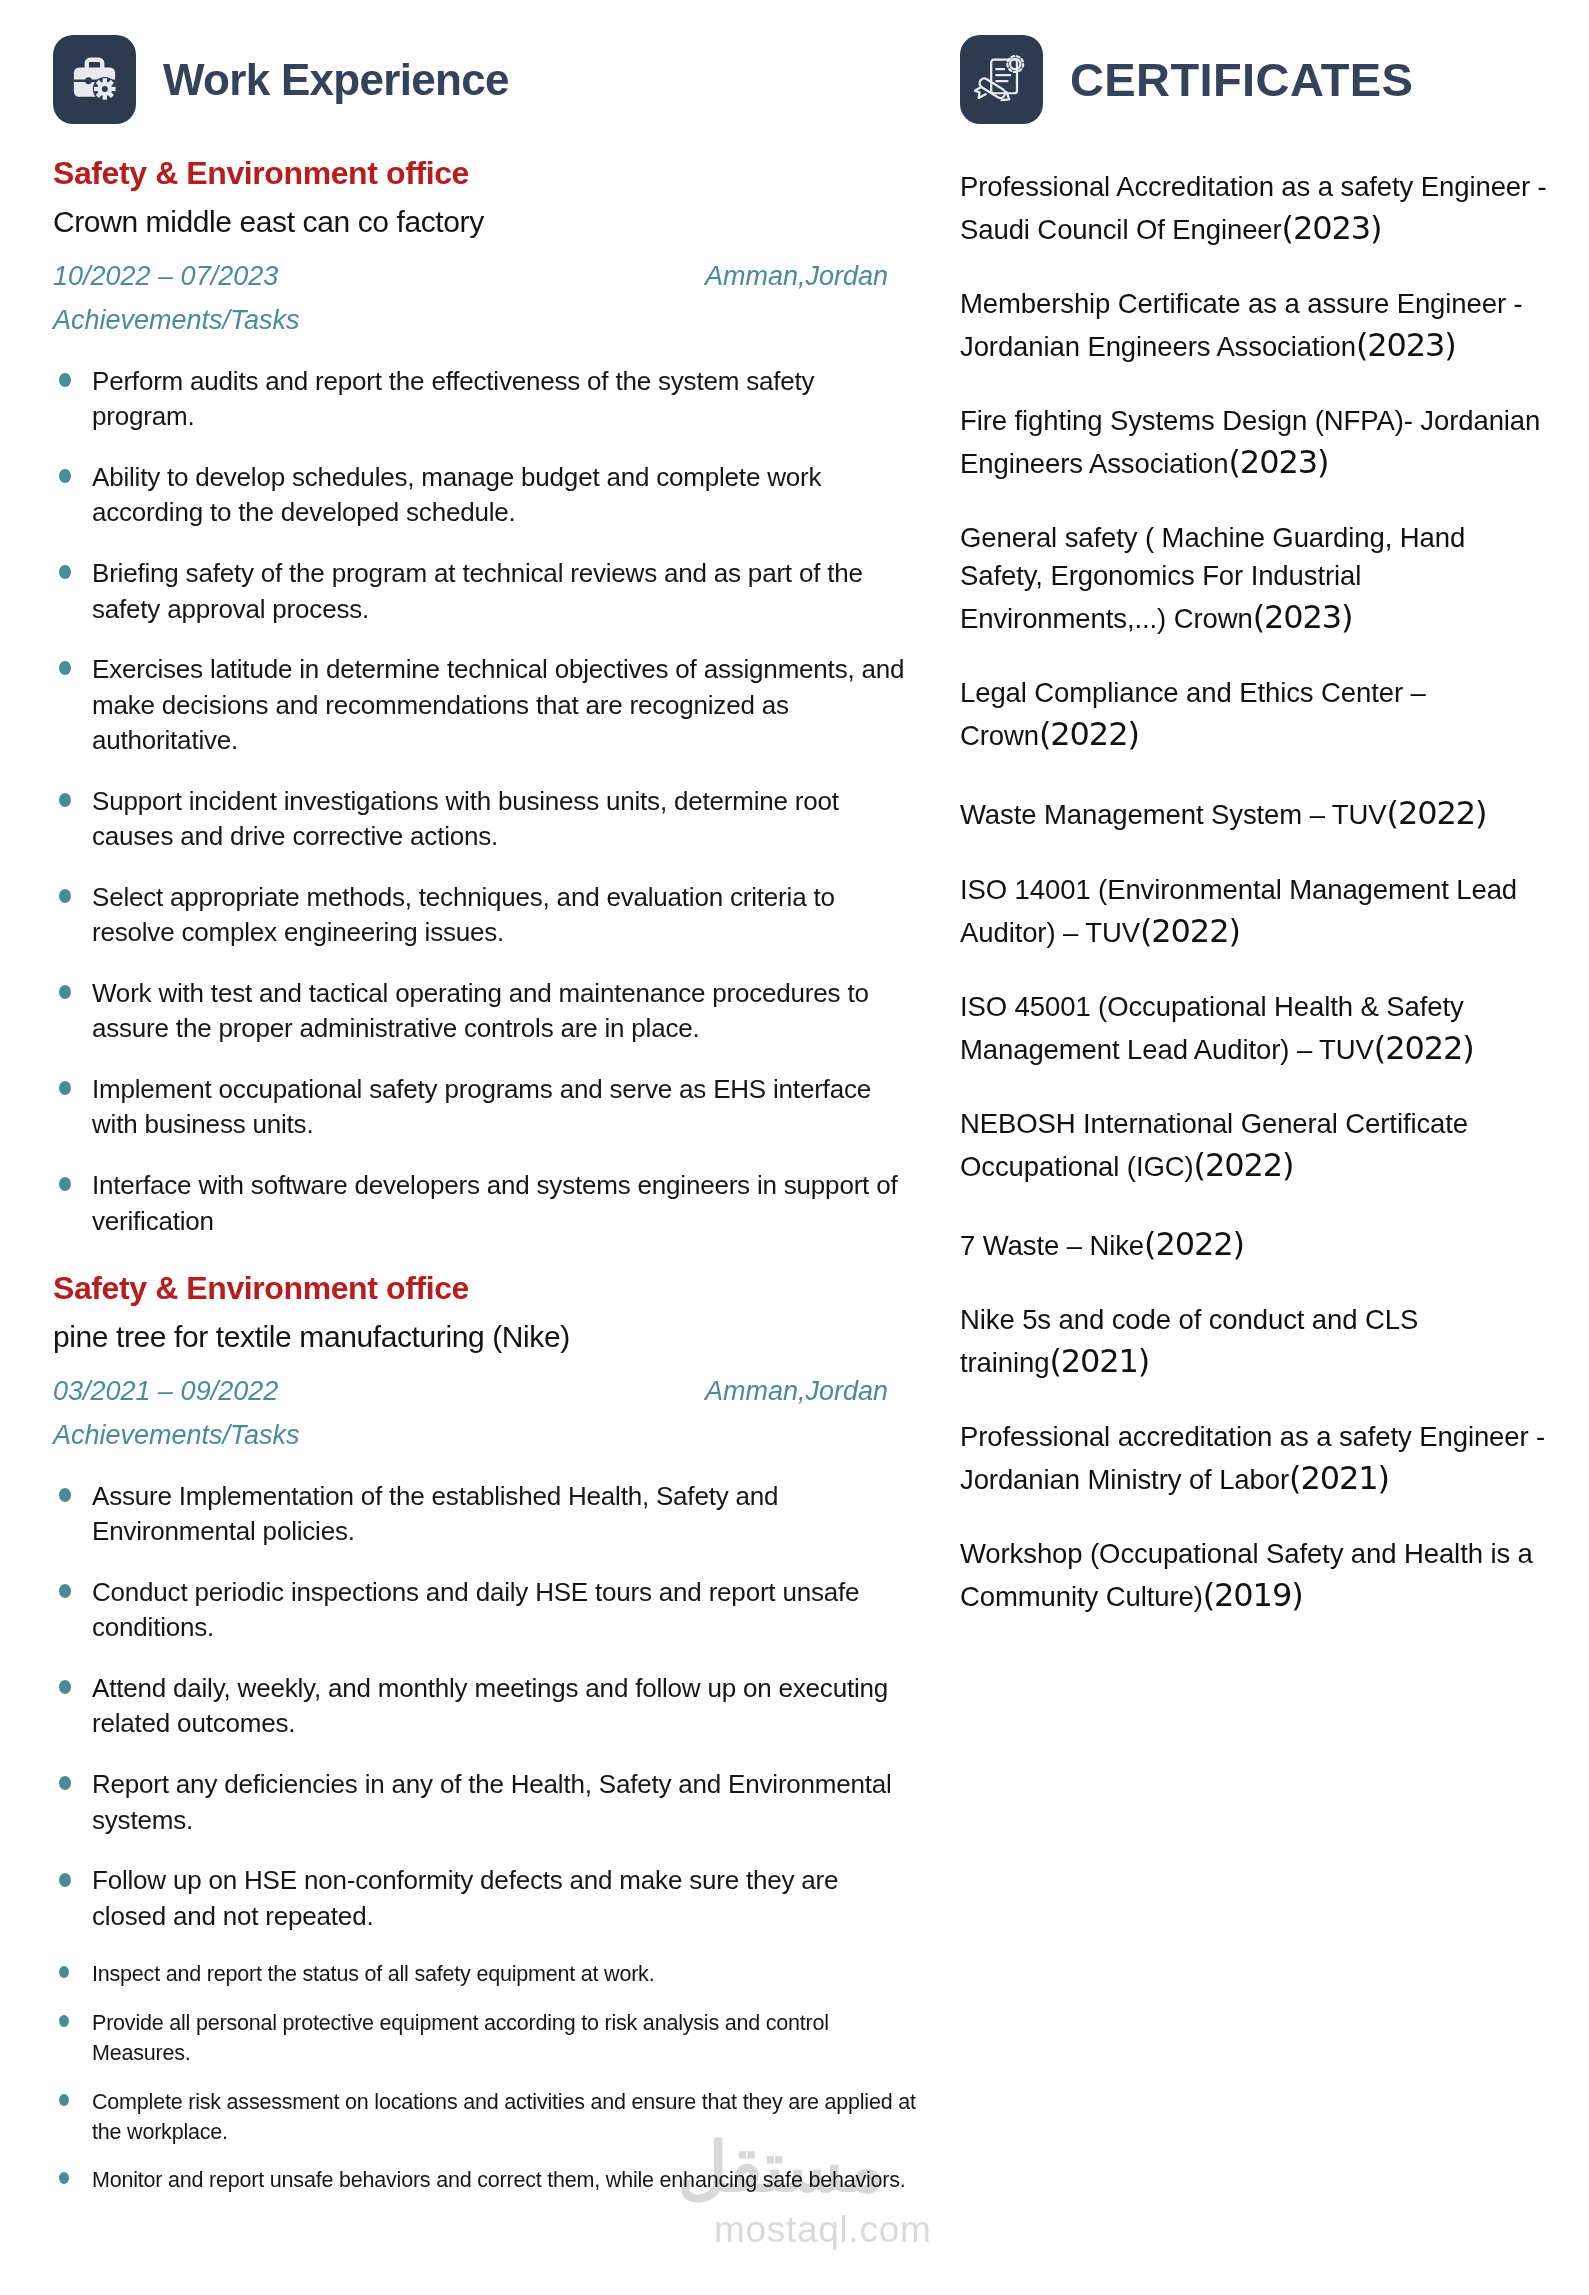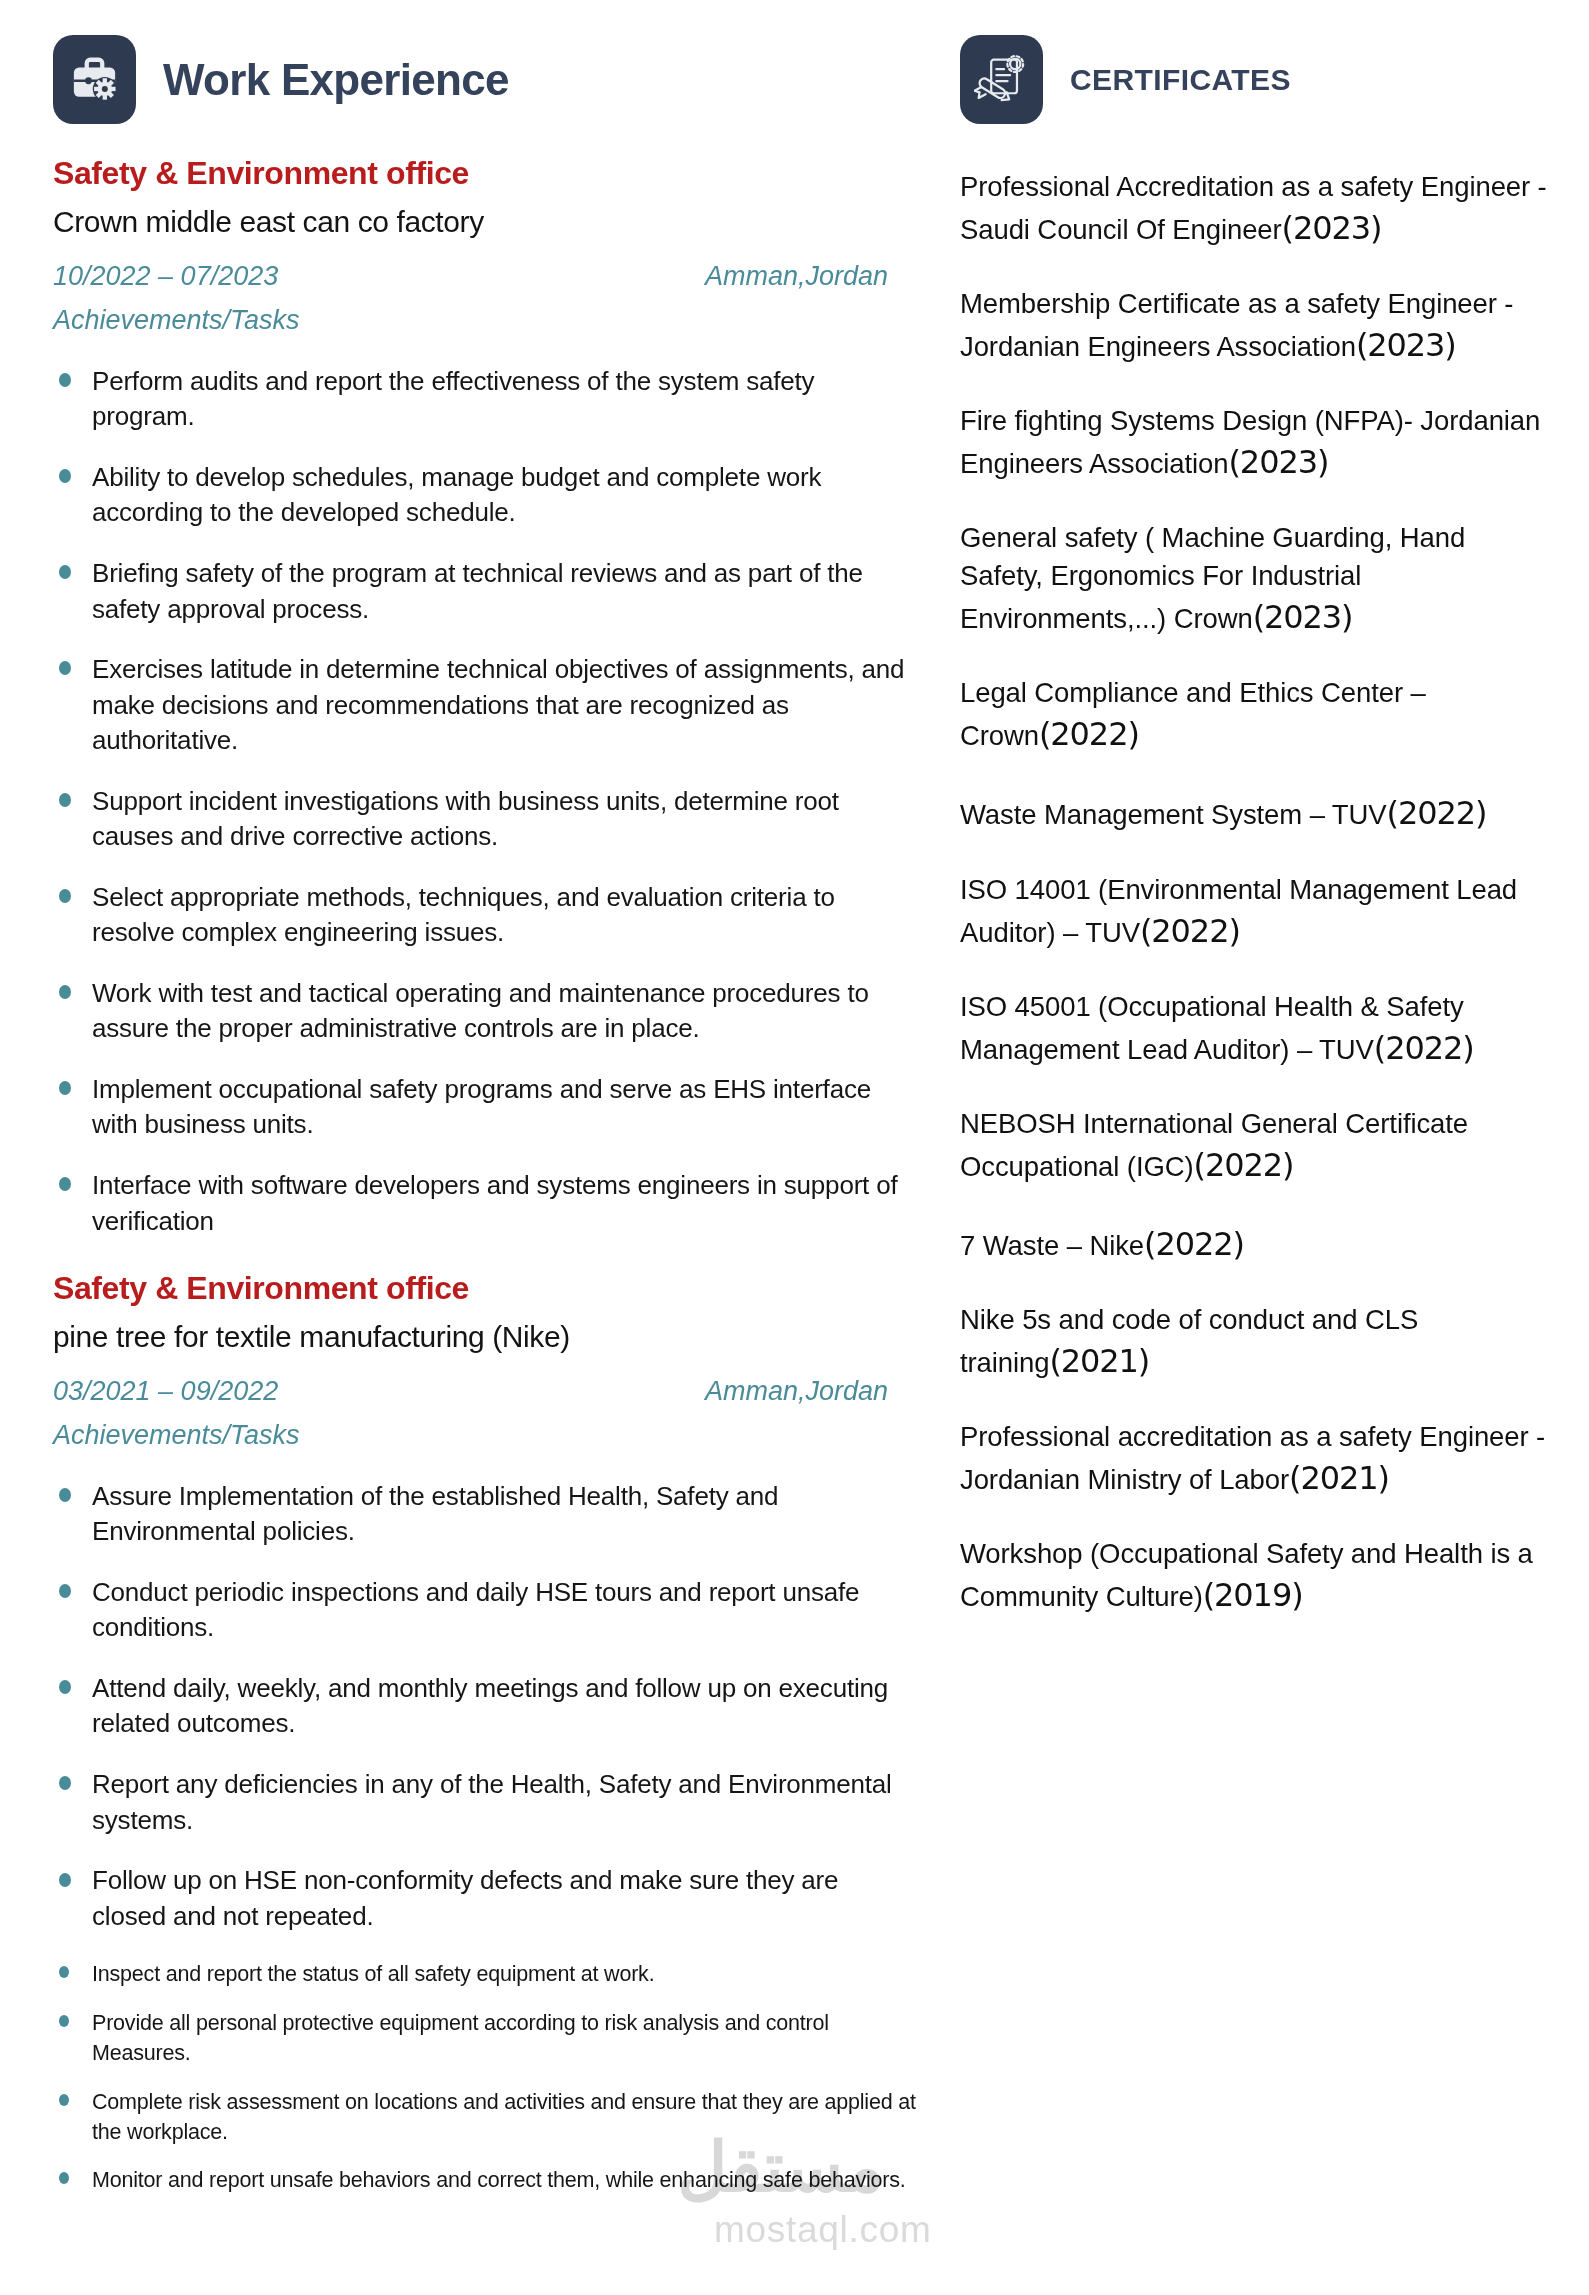--- a/index.html
+++ b/index.html
@@ -31,21 +31,21 @@
     flex: 0 0 auto;
   }
   .icon-badge svg { width: 55px; height: 55px; }
   h1 {
     margin: 0;
     font-size: 44px;
     font-weight: bold;
     color: #35425b;
     letter-spacing: -0.7px;
   }
-  .col-right h1 { font-size: 30px; letter-spacing: 0.4px; }
+  .col-right h1 { font-size: 47px; letter-spacing: 0.4px; }
 
   .job { margin-top: 31px; }
   .job h2 {
     margin: 0 0 12.7px 0;
     font-size: 32px;
     font-weight: bold;
     color: #b91c1c;
     letter-spacing: -0.4px;
   }
   .company {
@@ -204,21 +204,21 @@
               <path d="M38 37.5 l7 5.5 -7 5.5"></path>
               <path d="M10 48 l-4.5 8 6-1.5 2.5 6 4.5-8"></path>
             </g>
           </svg>
         </div>
         <h1>CERTIFICATES</h1>
       </header>
 
       <ul class="certs">
         <li><span>Professional Accreditation as a safety Engineer - Saudi Council Of Engineer</span><span class="cert-year">(2023)</span></li>
-        <li><span>Membership Certificate as a safety Engineer - Jordanian Engineers Association</span><span class="cert-year">(2023)</span></li>
+        <li><span>Membership Certificate as a assure Engineer - Jordanian Engineers Association</span><span class="cert-year">(2023)</span></li>
         <li><span>Fire fighting Systems Design (NFPA)- Jordanian Engineers Association</span><span class="cert-year">(2023)</span></li>
         <li><span>General safety ( Machine Guarding, Hand Safety, Ergonomics For Industrial Environments,...) Crown</span><span class="cert-year">(2023)</span></li>
         <li><span>Legal Compliance and Ethics Center – Crown</span><span class="cert-year">(2022)</span></li>
         <li><span>Waste Management System – TUV</span><span class="cert-year">(2022)</span></li>
         <li><span>ISO 14001 (Environmental Management Lead Auditor) – TUV</span><span class="cert-year">(2022)</span></li>
         <li><span>ISO 45001 (Occupational Health &amp; Safety Management Lead Auditor) – TUV</span><span class="cert-year">(2022)</span></li>
         <li><span>NEBOSH International General Certificate Occupational (IGC)</span><span class="cert-year">(2022)</span></li>
         <li><span>7 Waste – Nike</span><span class="cert-year">(2022)</span></li>
         <li><span>Nike 5s and code of conduct and CLS training</span><span class="cert-year">(2021)</span></li>
         <li><span>Professional accreditation as a safety Engineer - Jordanian Ministry of Labor</span><span class="cert-year">(2021)</span></li>

